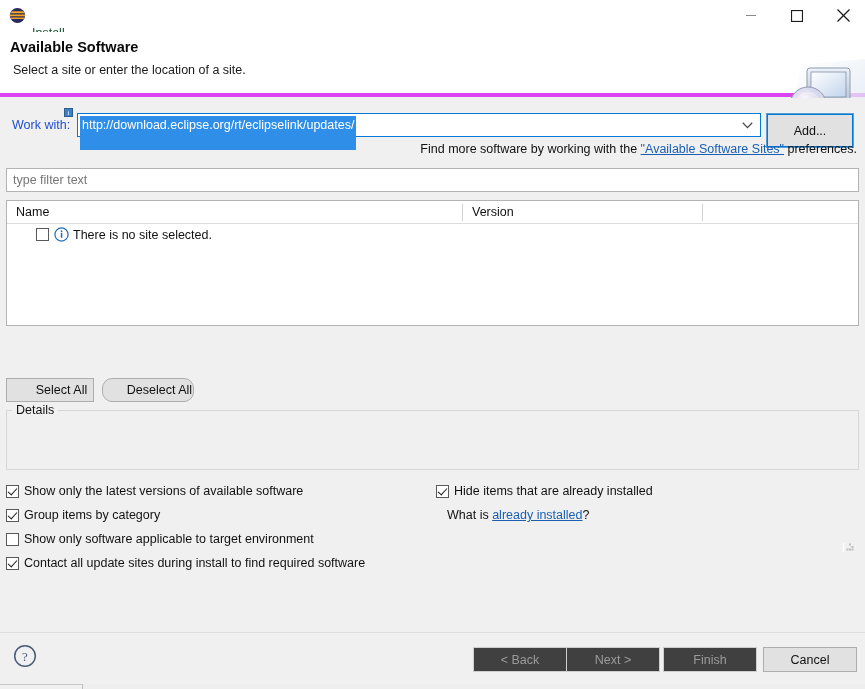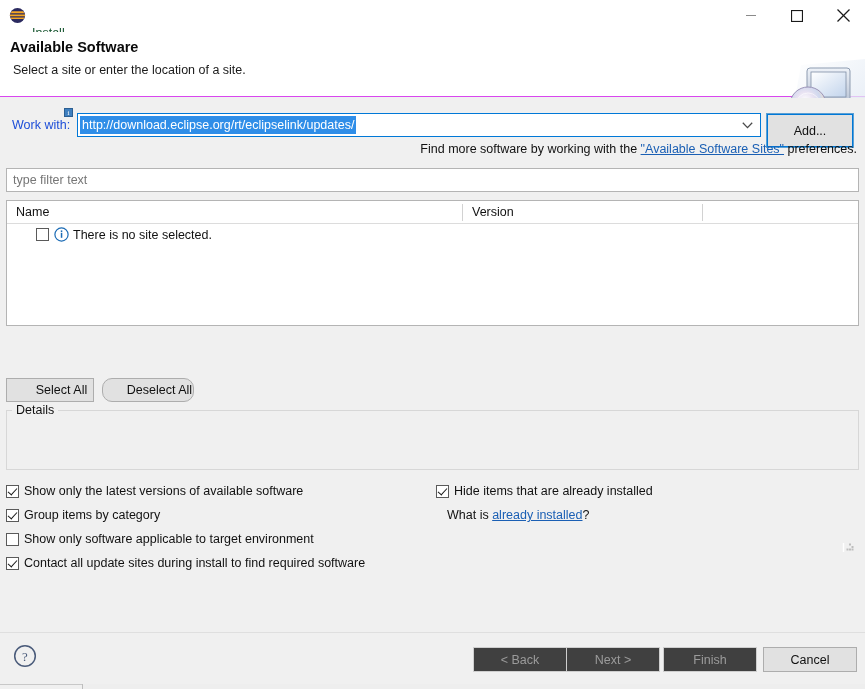--- a/index.html
+++ b/index.html
@@ -46,21 +46,21 @@
   .winbtn svg { display: block; }
   .btn-min { left: 728px; }
   .btn-max { left: 774px; }
   .btn-close { left: 820px; }
 
   
   .banner {
     position: absolute; left: 0; top: 32px;
     width: 865px; height: 65px;
     background: #ffffff;
-    border-bottom: 1px solid #d946ef;
+    border-bottom: 4px solid #d946ef;
   }
   .banner-title {
     position: absolute; left: 10px; top: 7px;
     font-size: 14.5px; font-weight: bold; color: #0a0a0a;
     white-space: nowrap;
   }
   .banner-sub {
     position: absolute; left: 13px; top: 31px;
     font-size: 12.5px; color: #1a1a1a;
     white-space: nowrap;
@@ -93,21 +93,21 @@
     font-family: "Liberation Serif", serif;
   }
   .combo {
     position: absolute; left: 77px; top: 15px;
     width: 684px; height: 24px;
     background: #ffffff;
     border: 1px solid #0078d7;
   }
   .combo-value {
     position: absolute; left: 2px; top: 2px;
-    height: 18px;
+    height: 34px;
     background: #2f8ee8;
     color: #ffffff;
     font-size: 12.5px;
     line-height: 18px;
     padding: 0 2px;
     white-space: nowrap;
   }
   .combo-arrow {
     position: absolute; right: 7px; top: 0; bottom: 0;
     display: flex; align-items: center;

